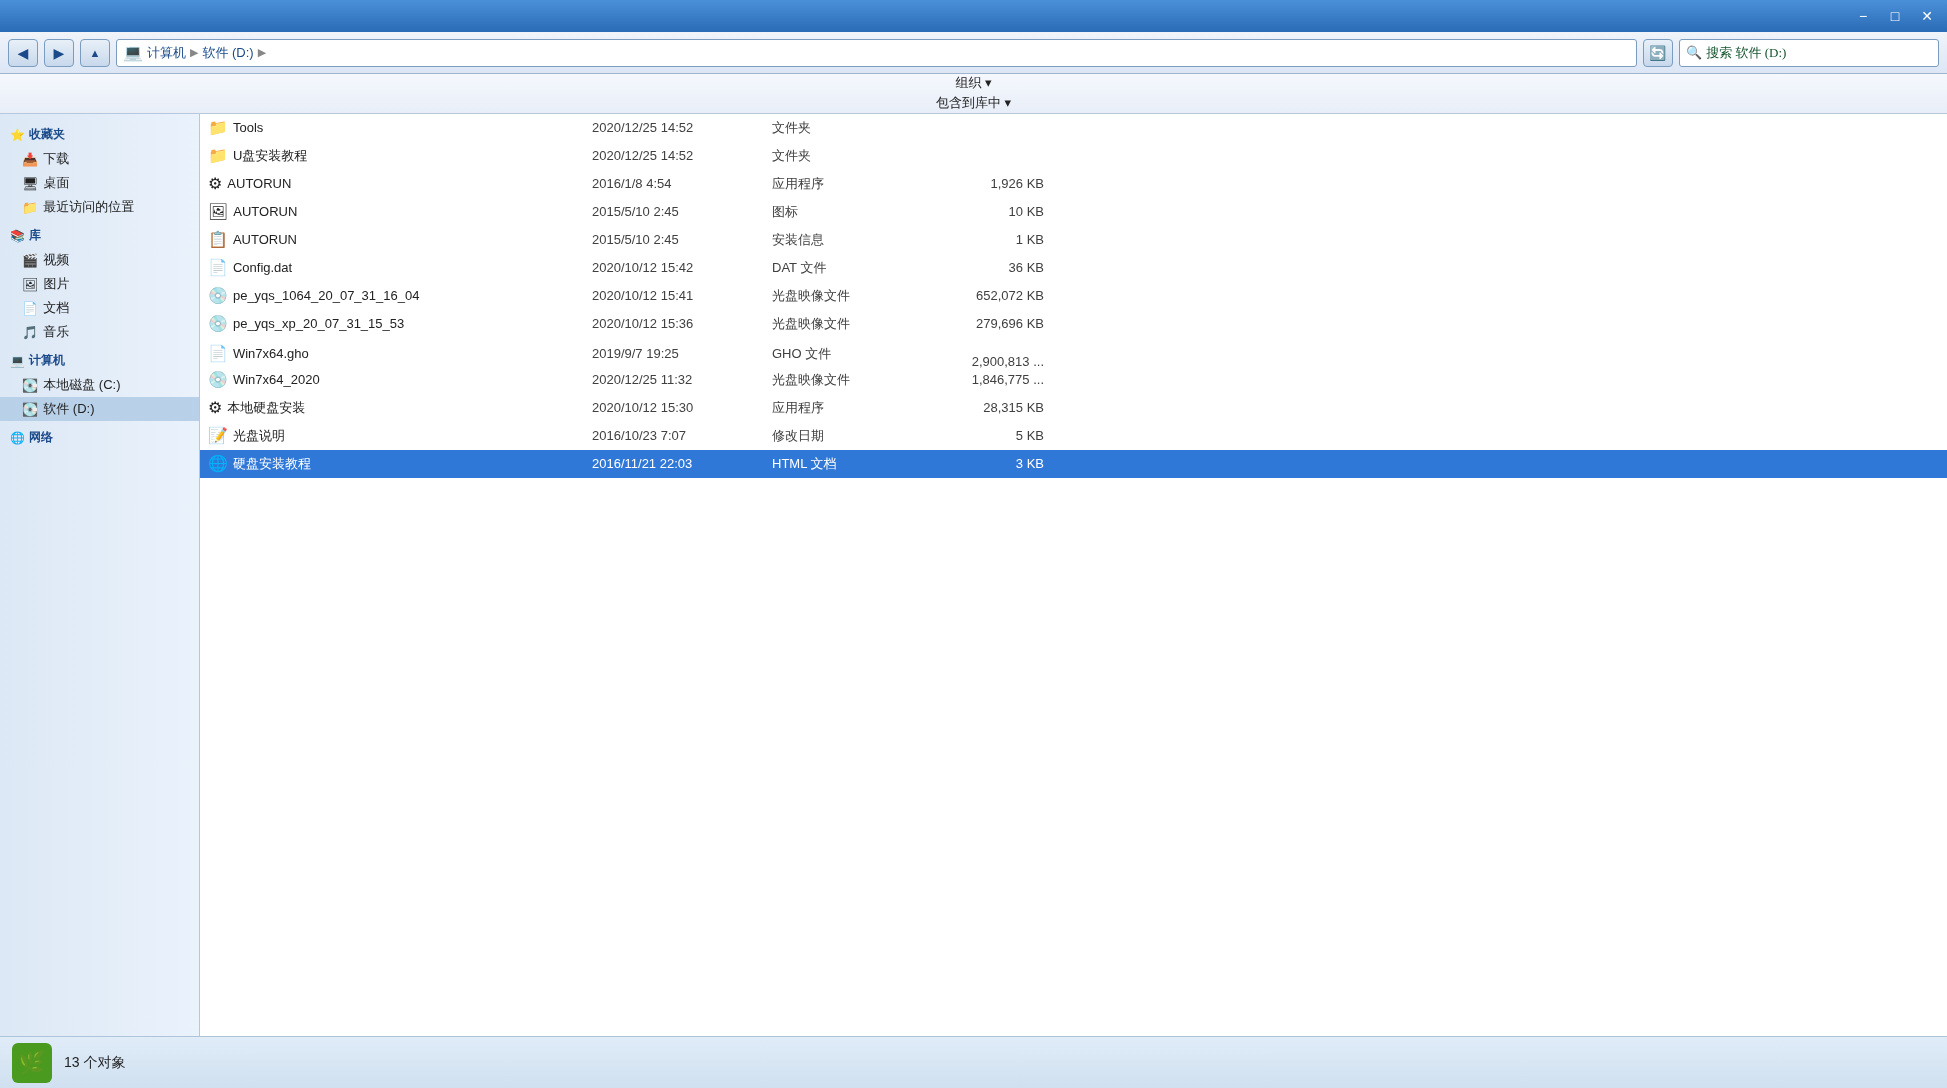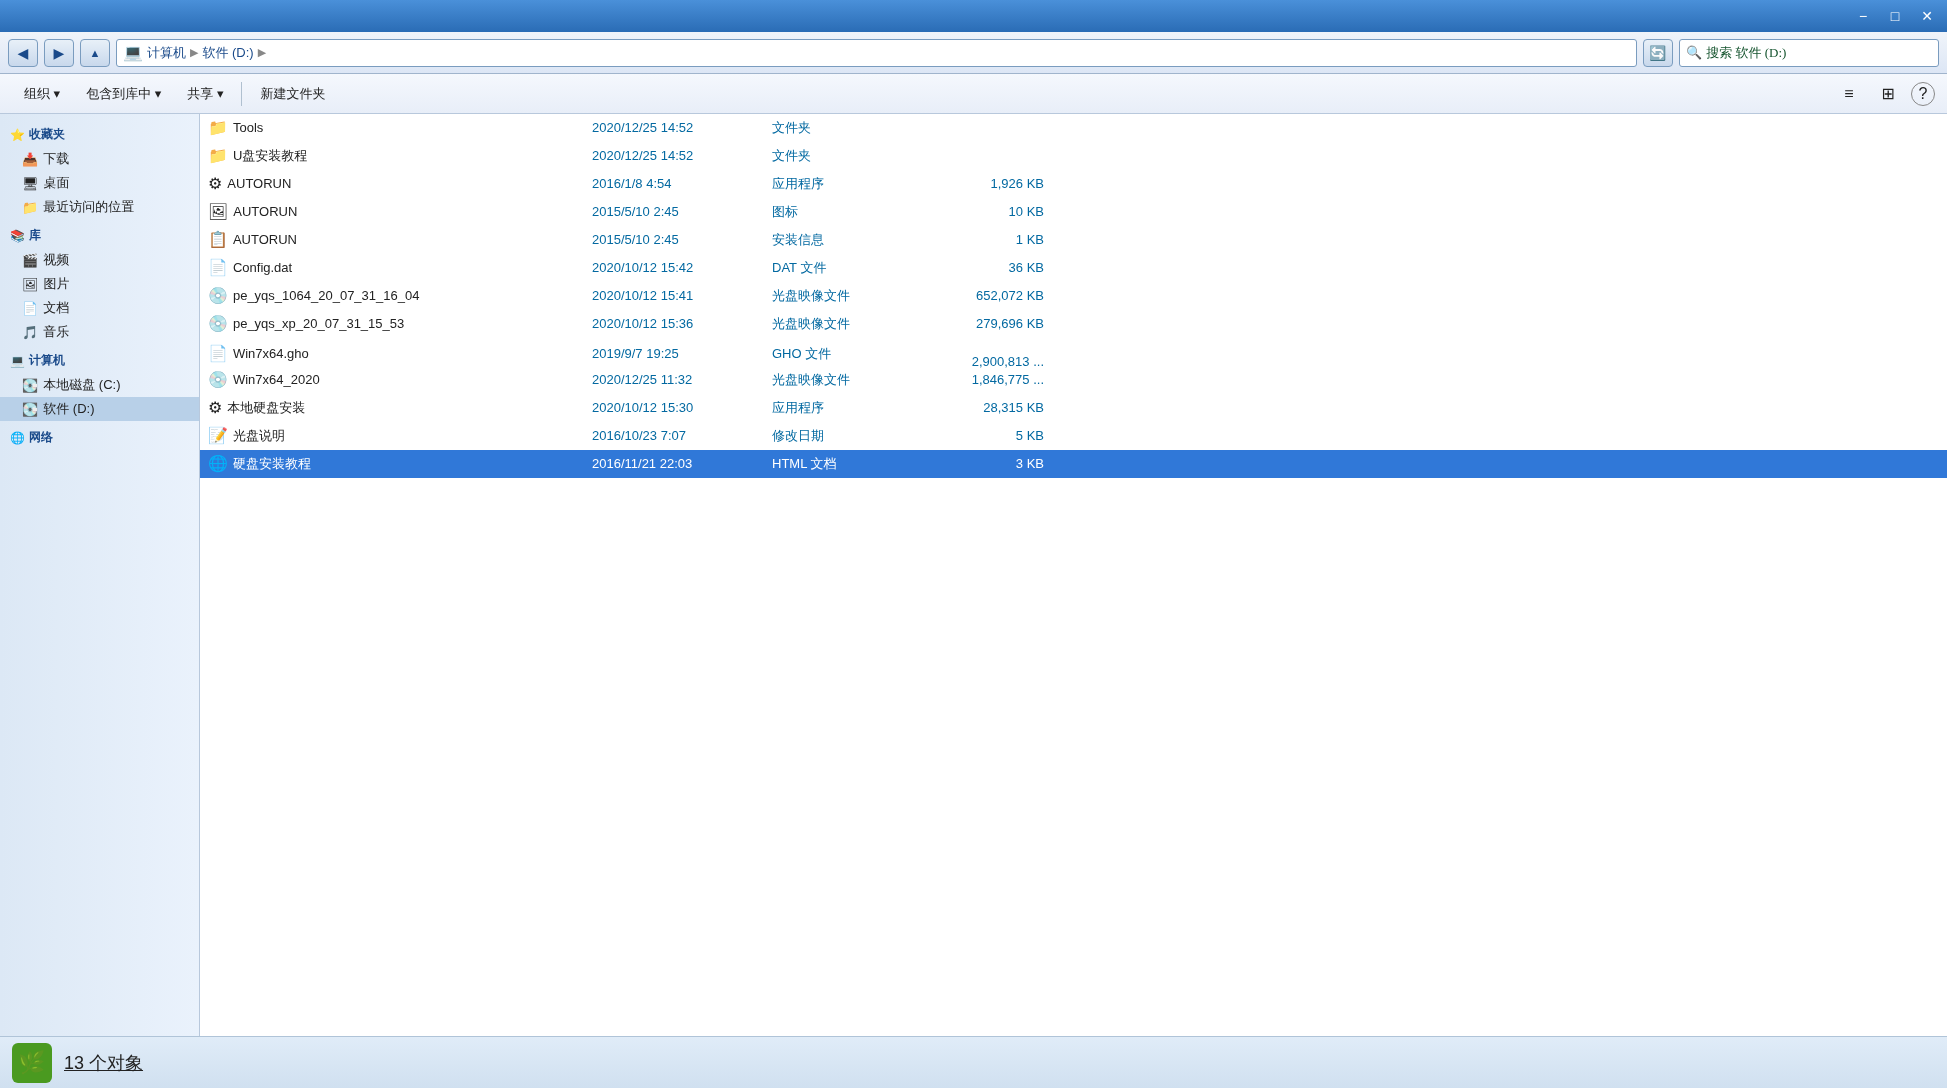--- a/index.html
+++ b/index.html
@@ -108,20 +108,21 @@
 
     
     .toolbar {
       background: linear-gradient(to bottom, #f5f8fd 0%, #e8eef8 100%);
       height: 40px;
       display: flex;
       align-items: center;
       padding: 0 12px;
       gap: 2px;
       border-bottom: 1px solid #b8c8dc;
+      flex-direction: column;
     }
     .toolbar-btn {
       height: 30px;
       padding: 0 12px;
       border: none;
       background: transparent;
       cursor: pointer;
       font-size: 13px;
       display: flex;
       align-items: center;
@@ -221,21 +222,21 @@
     .file-row.selected .file-name, .file-row.selected .file-cell { color: white; }
     .file-name {
       display: flex;
       align-items: center;
       gap: 5px;
       font-size: 13px;
       color: #222;
     }
     .file-cell {
       font-size: 13px;
-      color: #0369a1;
+      color: #404040;
       padding: 0 4px;
     }
     .file-icon { font-size: 16px; }
 
     
     .statusbar {
       height: 52px;
       background: linear-gradient(to bottom, #e0ecf8, #d0e0f0);
       border-top: 1px solid #b0c4d8;
       display: flex;
@@ -248,23 +249,22 @@
       height: 40px;
       background: #4a9a20;
       border-radius: 6px;
       display: flex;
       align-items: center;
       justify-content: center;
       color: white;
       font-size: 22px;
     }
     .status-text {
-      font-size: 18px;
+      font-size: 14px;
       color: #222;
-      text-decoration: underline;
     }
 
     
     ::-webkit-scrollbar { width: 12px; height: 12px; }
     ::-webkit-scrollbar-track { background: #e8f0f8; }
     ::-webkit-scrollbar-thumb { background: #a0b8d0; border-radius: 6px; }
 
     
     .cursor-area { cursor: default; }
   </style>

